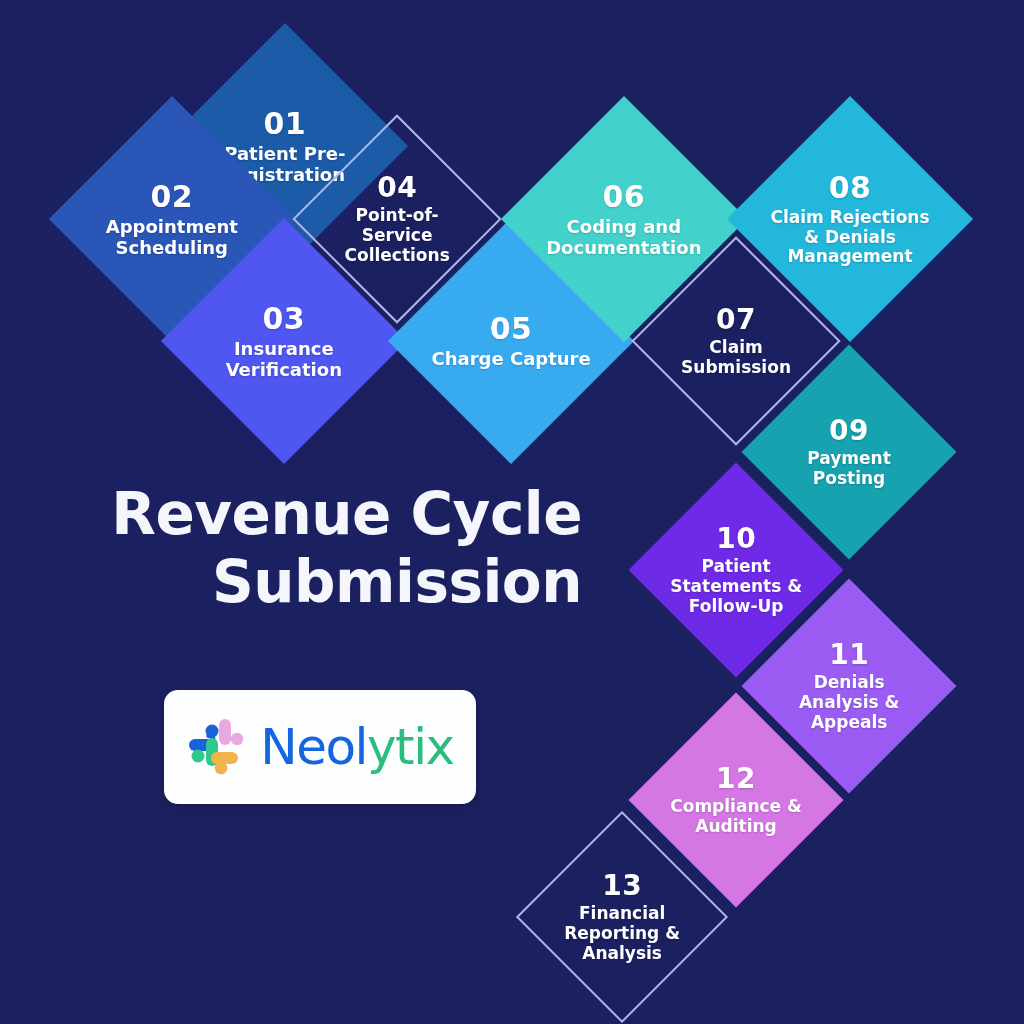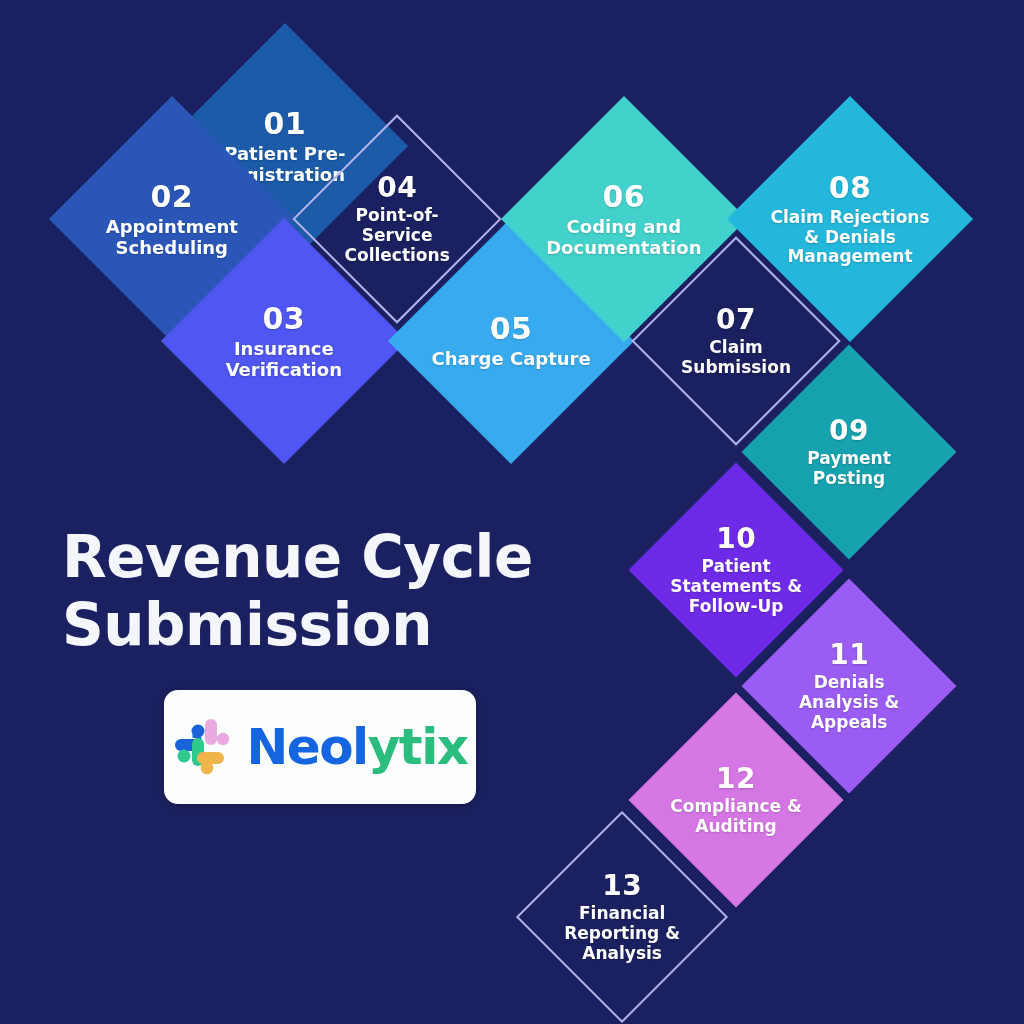--- a/index.html
+++ b/index.html
@@ -47,23 +47,23 @@
   }
   .outlined {
     background: transparent;
     border: 2px solid #b2b4ec;
   }
 
   
   #title-block {
     position: absolute;
     left: 62px;
-    top: 523px;
+    top: 480px;
     width: 520px;
-    text-align: left;
+    text-align: right;
   }
   #title-block .t-line {
     display: block;
     color: #f4f6fb;
     font-weight: 700;
     font-size: 58px;
     line-height: 1.18;
     letter-spacing: -0.5px;
   }
 
@@ -79,21 +79,21 @@
     display: flex;
     align-items: center;
     justify-content: center;
     gap: 10px;
     box-shadow: 0 2px 8px rgba(0,0,0,0.25);
   }
   #logo-mark { width: 64px; height: 64px; flex: 0 0 auto; }
   #logo-word {
     font-family: "DejaVu Sans", "Liberation Sans", sans-serif;
     font-size: 50px;
-    font-weight: 700;
+    font-weight: 400;
     letter-spacing: -1.5px;
     line-height: 1;
   }
   #logo-word .part-a { color: #1565e0; }
   #logo-word .part-b { color: #2bbd7e; }
 </style>
 </head>
 <body>
 
 <div id="canvas">

